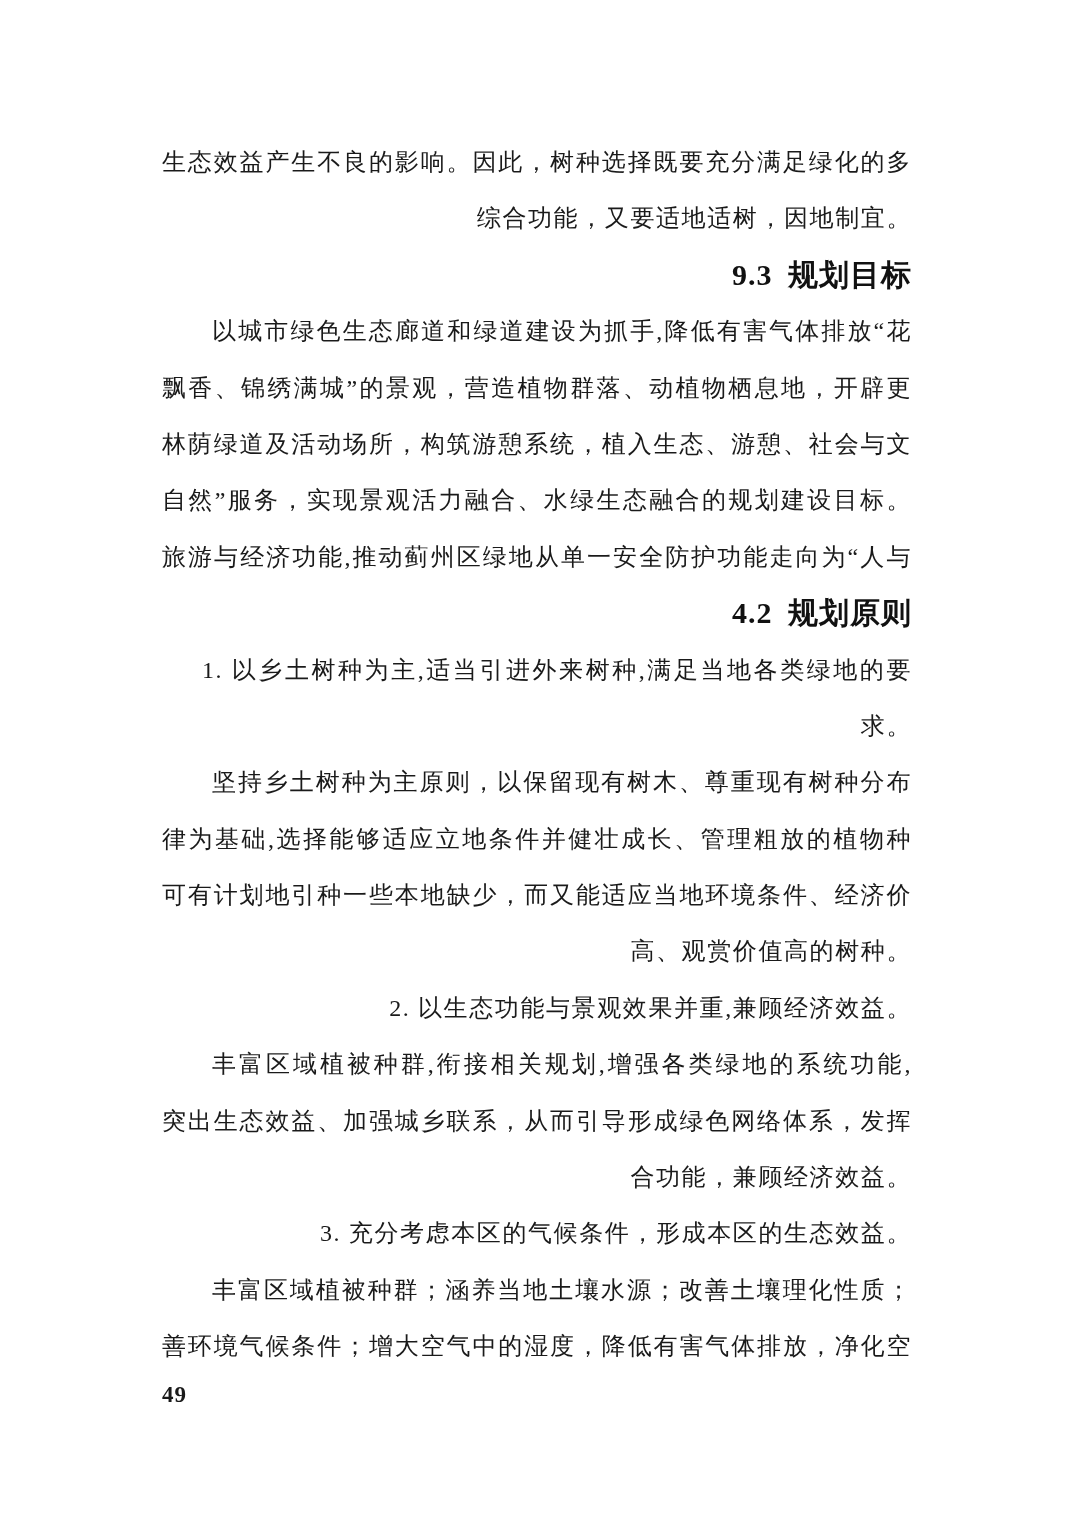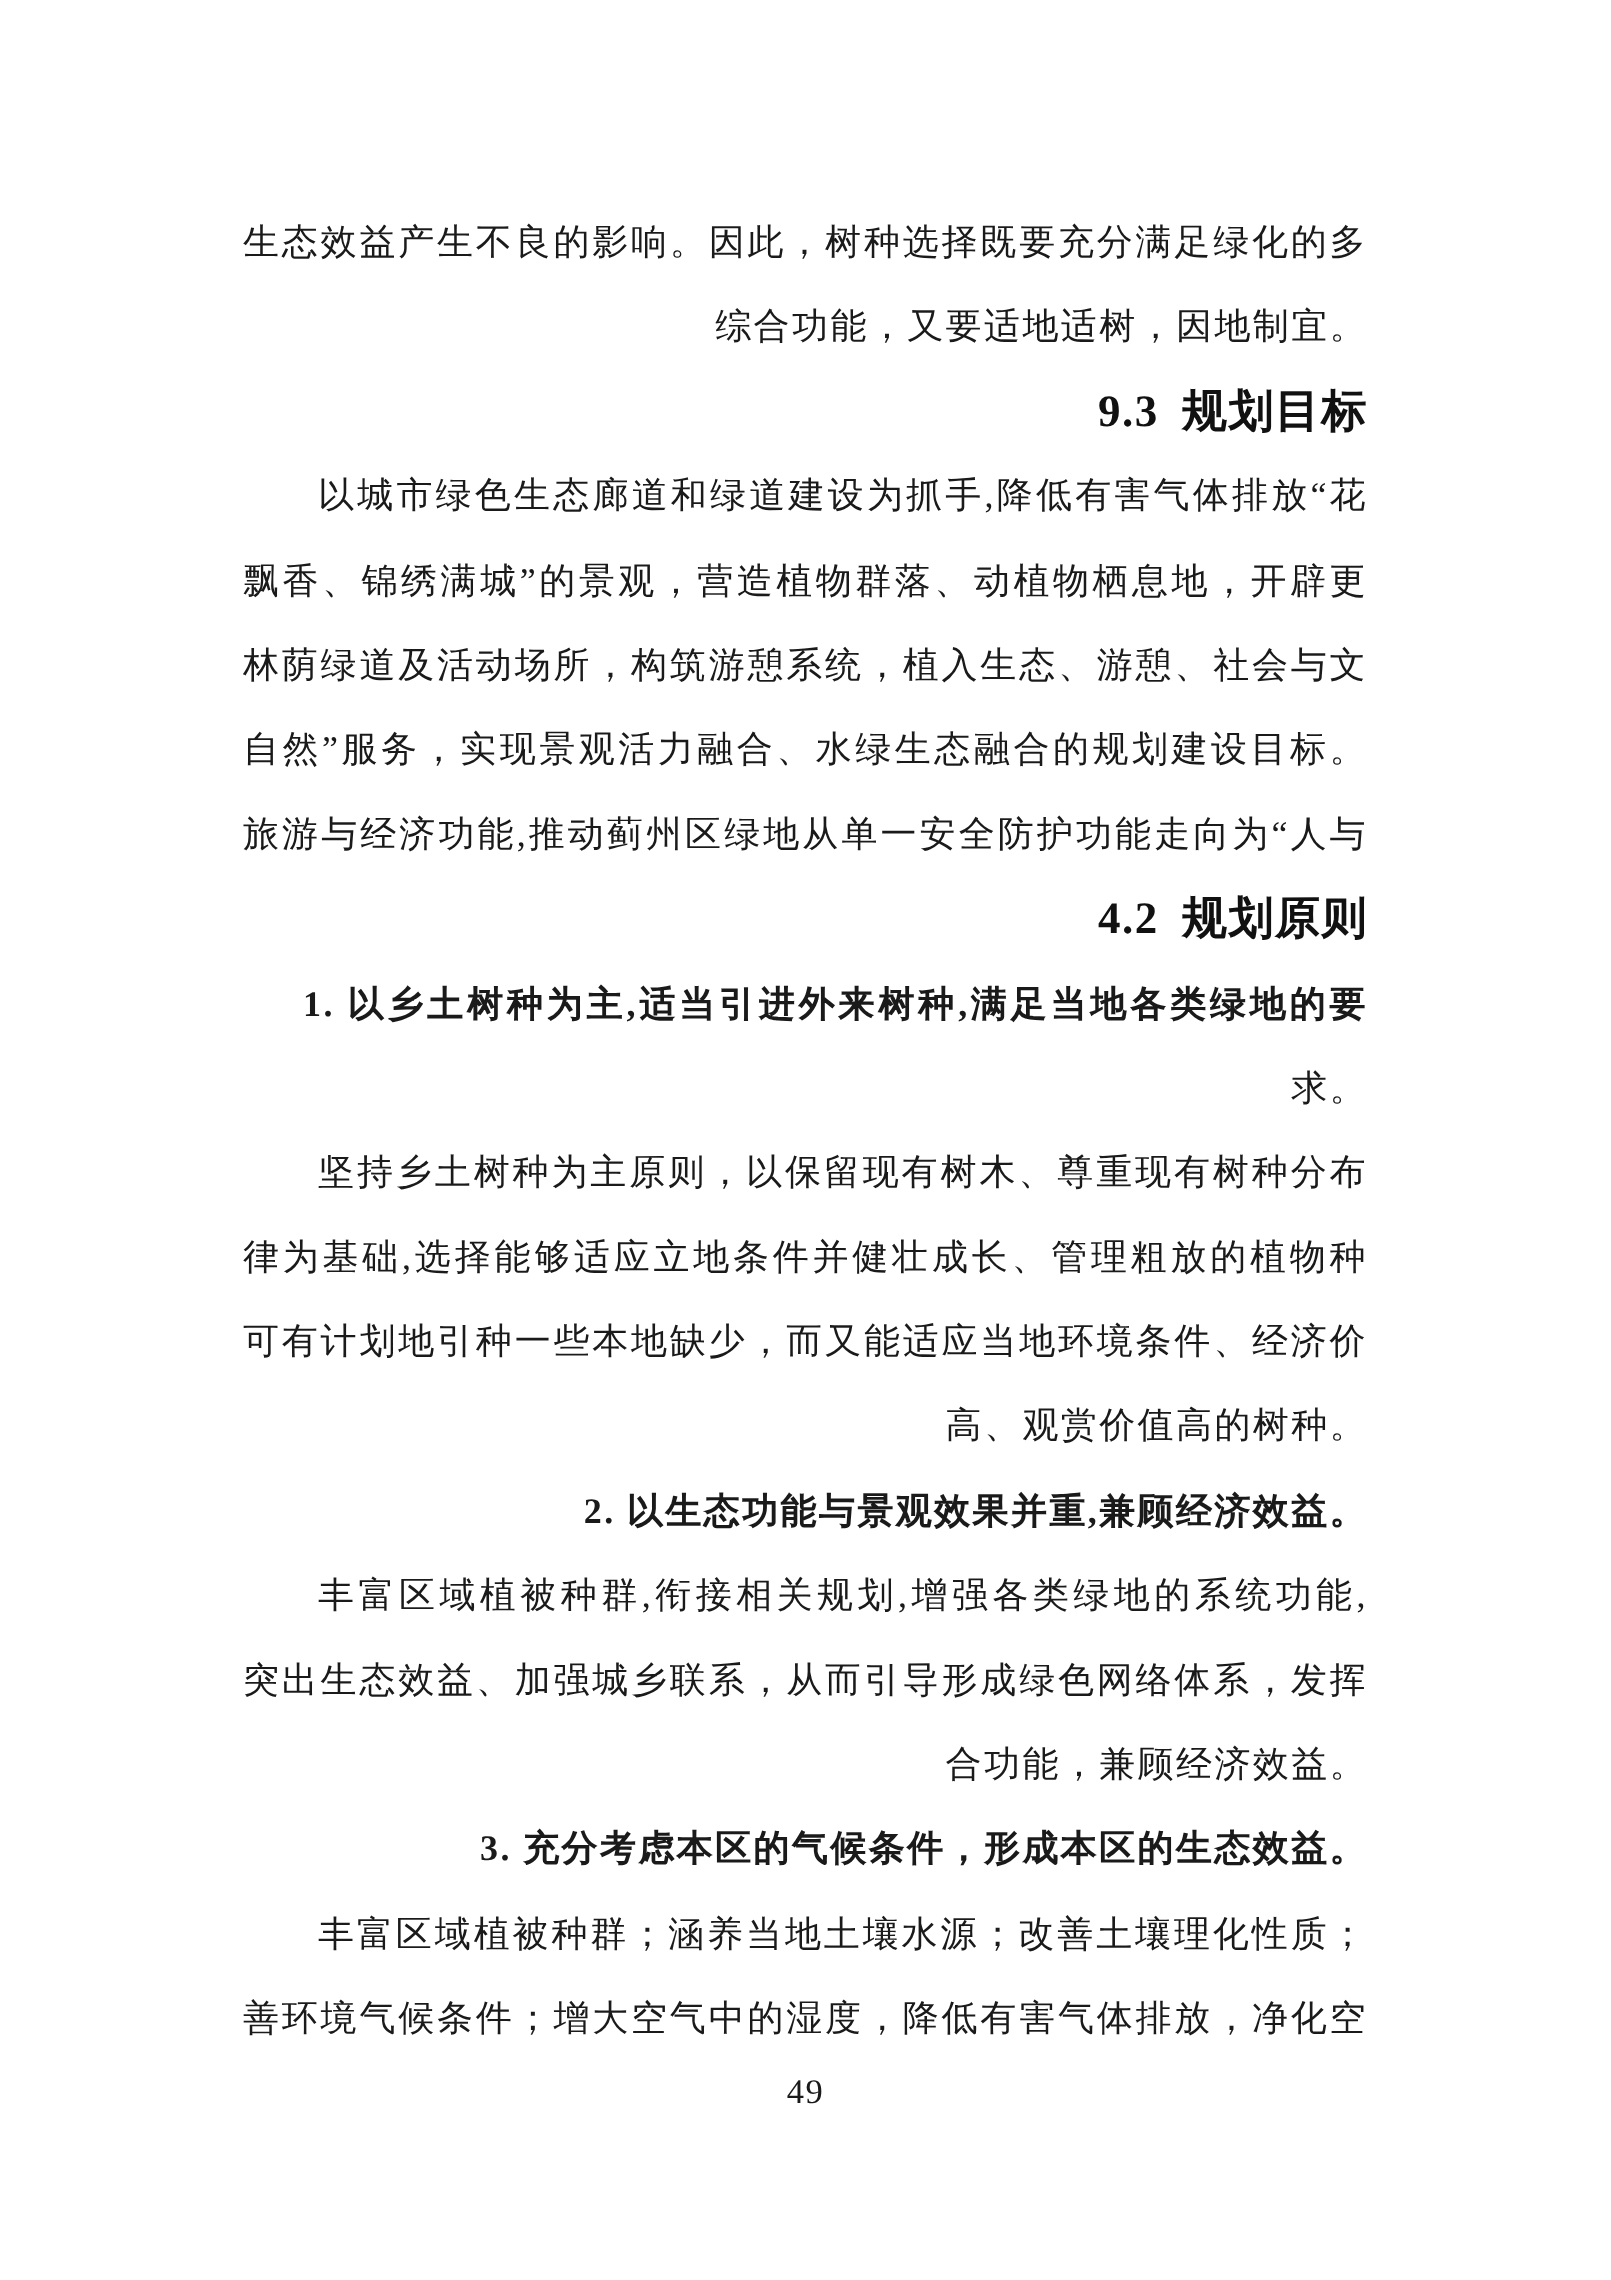--- a/index.html
+++ b/index.html
@@ -37,27 +37,28 @@
   }
   .line.heading {
     font-weight: 700;
     font-size: 30px;
     letter-spacing: 1px;
     word-spacing: 7px;
     color: #111111;
     margin-left: 46px;
   }
   .indent-para { padding-left: 50px; }
-  .indent-num  { padding-left: 40px; font-weight: bold; }
+  .indent-num  { padding-left: 40px; }
   .page-footer {
     position: absolute;
     left: 162px;
     top: 1382px;
     width: 750px;
-    text-align: center;
+    text-align: left;
+    font-weight: bold;
   }
   .page-number {
     font-size: 23px;
     letter-spacing: 1px;
     color: #1a1a1a;
     font-family: "Liberation Serif", serif;
   }
 </style>
 </head>
 <body>

